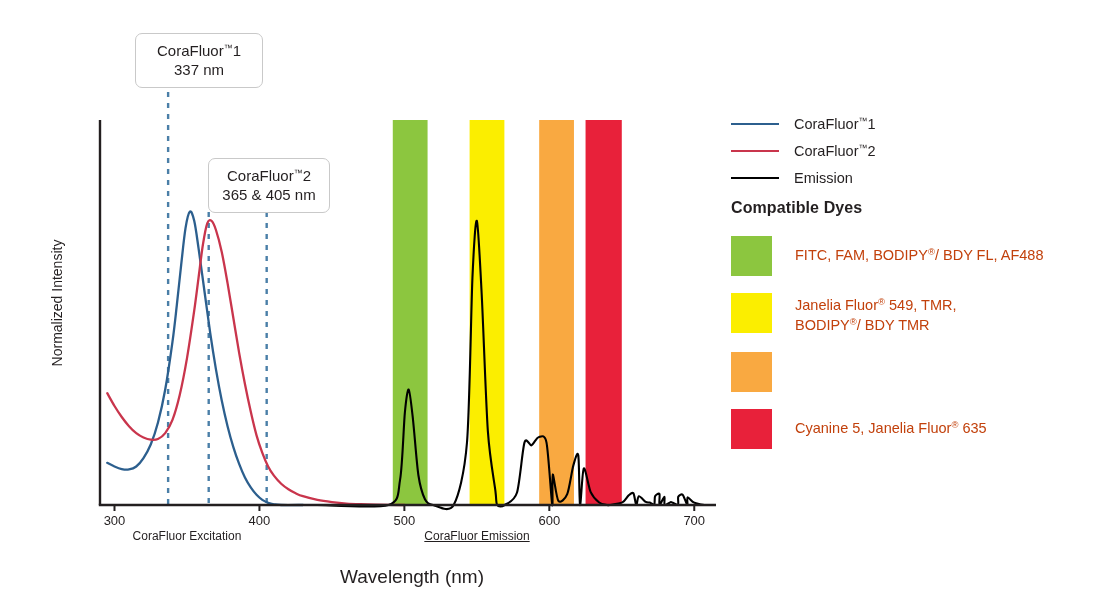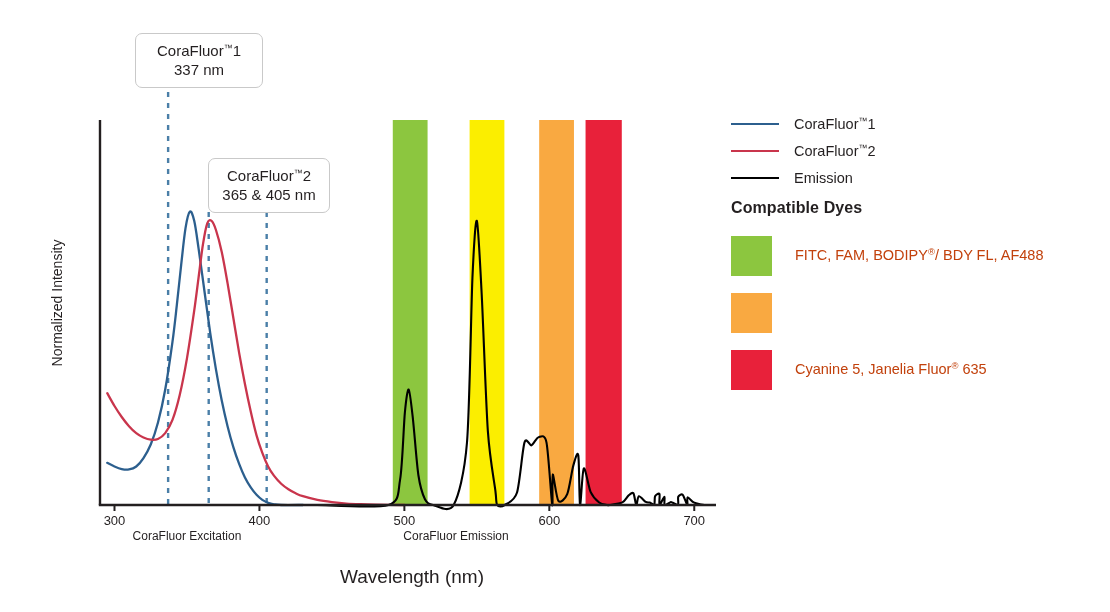--- a/index.html
+++ b/index.html
@@ -200,21 +200,21 @@
 
   <div id="x-ticks">
       <div class="axis-tick" style="left: 84.4941px; top: 513px;">300</div>
       <div class="axis-tick" style="left: 229.435px; top: 513px;">400</div>
       <div class="axis-tick" style="left: 374.376px; top: 513px;">500</div>
       <div class="axis-tick" style="left: 519.318px; top: 513px;">600</div>
       <div class="axis-tick" style="left: 664.259px; top: 513px;">700</div>
     </div>
 
   <div class="axis-sublabel" id="sub-exc" style="left: 76.9647px; top: 529px; width: 220px;">CoraFluor Excitation</div>
-  <div class="axis-sublabel" id="sub-emi" style="left: 346px; top: 529px; width: 220px;">CoraFluor Emission</div>
+  <div class="axis-sublabel" id="sub-emi" style="left: 367px; top: 529px; width: 220px; text-decoration: underline;">CoraFluor Emission</div>
 
   <div id="axis-title">Wavelength (nm)</div>
 
   <div id="legend">
       <div class="legend-row">
         <span class="legend-swatch-line" style="border-top-color: rgb(44, 95, 142);"></span>
         <span class="legend-label"><span>CoraFluor</span><sup class="tm">™</sup><span>1</span></span>
       </div>
       <div class="legend-row">
         <span class="legend-swatch-line" style="border-top-color: rgb(201, 53, 76);"></span>
@@ -228,20 +228,27 @@
 
   <div id="dyes-heading">Compatible Dyes</div>
   <div id="dyes-list">
       <div class="dye-row">
         <div class="dye-swatch" style="background: rgb(140, 198, 63);"></div>
         <div class="dye-label">
           <span class="ln">FITC, FAM, BODIPY<sup class="reg">®</sup>/ BDY FL, AF488</span>
         </div>
       </div>
       <div class="dye-row">
+        <div class="dye-swatch" style="background: rgb(251, 238, 0);"></div>
+        <div class="dye-label" style="padding-top: 2px;">
+          <span class="ln">Janelia Fluor<sup class="reg">®</sup> 549, TMR,</span>
+          <span class="ln">BODIPY<sup class="reg">®</sup>/ BDY TMR</span>
+        </div>
+      </div>
+      <div class="dye-row">
         <div class="dye-swatch" style="background: rgb(249, 169, 65);"></div>
       </div>
       <div class="dye-row">
         <div class="dye-swatch" style="background: rgb(232, 33, 58);"></div>
         <div class="dye-label">
           <span class="ln">Cyanine 5, Janelia Fluor<sup class="reg">®</sup> 635</span>
         </div>
       </div>
     </div>
 

